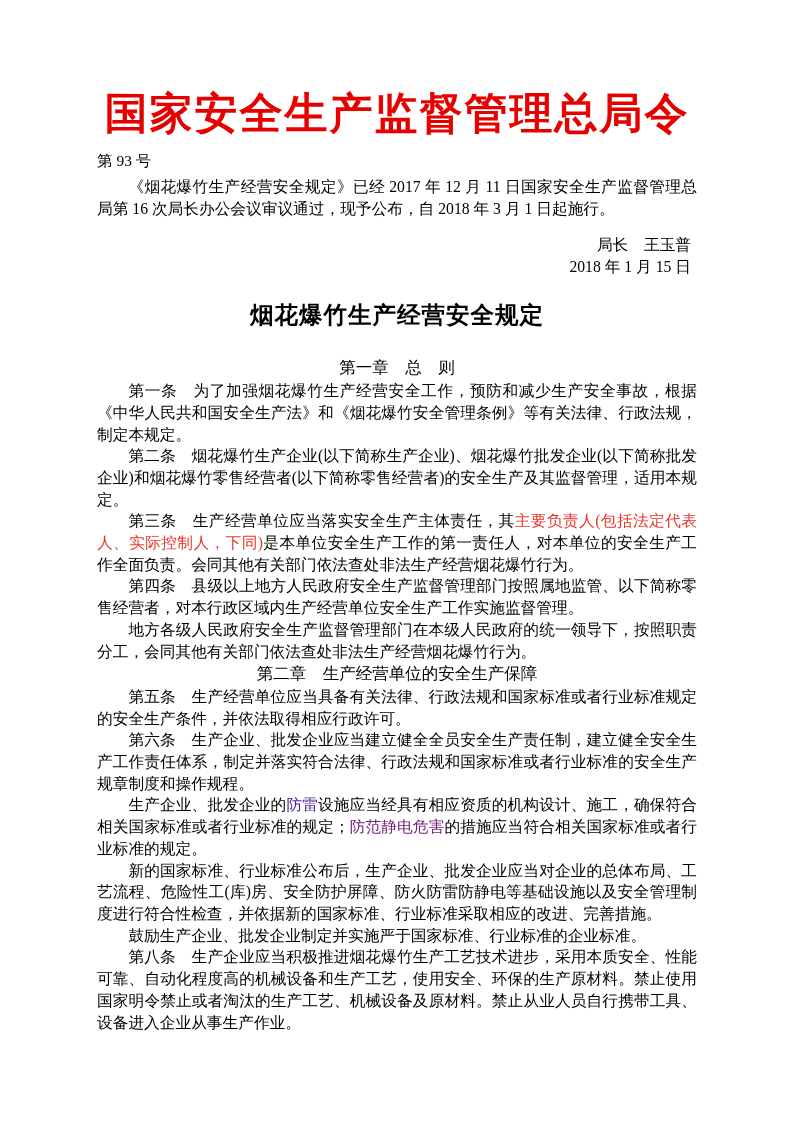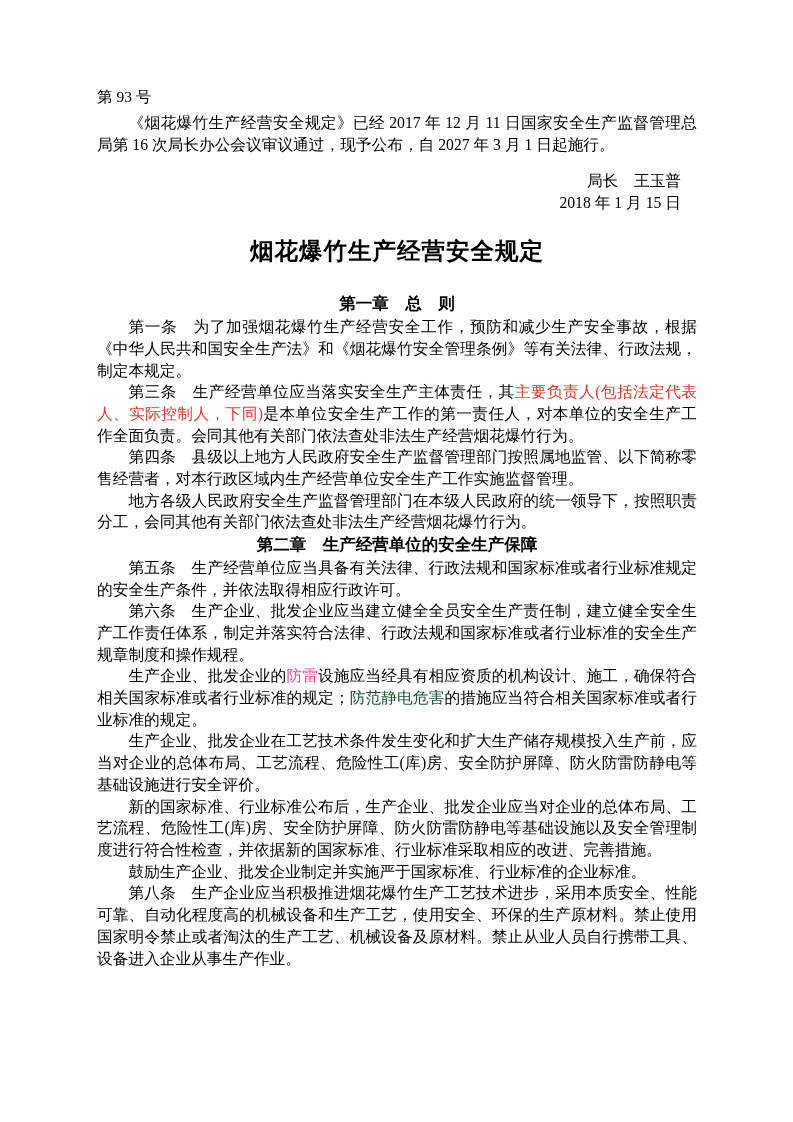--- a/index.html
+++ b/index.html
@@ -39,63 +39,64 @@
   }
   .para {
     margin: 0;
     font-size: 15.7px;
     line-height: 21.7px;
     text-align: justify;
     text-indent: 2em;
     word-break: break-all;
   }
   .signature {
-    margin: 15px 16px 4px 0;
+    margin: 15px 6px 4px 0;
     text-align: right;
     font-size: 15.7px;
     line-height: 22px;
   }
   .signature div { margin: 0; }
   .reg-title {
     margin: 21px 0 26px 0;
     font-size: 23.5px;
     line-height: 32px;
     font-weight: bold;
     text-align: center;
     font-family: "Liberation Sans", "DejaVu Sans", sans-serif;
     letter-spacing: 1px;
   }
   .chapter-heading {
     margin: 1px 0 1px 0;
     font-size: 16.5px;
     line-height: 21.7px;
-    font-weight: bold;
+    font-weight: normal;
     text-align: center;
     font-family: "Liberation Sans", "DejaVu Sans", sans-serif;
   }
 </style>
 </head>
 <body>
 
 <main class="page">
   <div id="doc-root">
+      <h1 class="doc-title" style="color: rgb(230, 0, 0);">国家安全生产监督管理总局令</h1>
       <div class="doc-number">第 93 号</div>
-      <p class="para"><span>《烟花爆竹生产经营安全规定》已经 2017 年 12 月 11 日国家安全生产监督管理总局第 16 次局长办公会议审议通过，现予公布，自 2027 年 3 月 1 日起施行。</span></p>
+      <p class="para"><span>《烟花爆竹生产经营安全规定》已经 2017 年 12 月 11 日国家安全生产监督管理总局第 16 次局长办公会议审议通过，现予公布，自 2018 年 3 月 1 日起施行。</span></p>
       <div class="signature">
         <div>局长　王玉普</div>
         <div>2018 年 1 月 15 日</div>
       </div>
       <h2 class="reg-title">烟花爆竹生产经营安全规定</h2>
       <h3 class="chapter-heading">第一章　总　则</h3>
       <p class="para"><span>第一条　为了加强烟花爆竹生产经营安全工作，预防和减少生产安全事故，根据《中华人民共和国安全生产法》和《烟花爆竹安全管理条例》等有关法律、行政法规，制定本规定。</span></p>
+      <p class="para"><span>第二条　烟花爆竹生产企业(以下简称生产企业)、烟花爆竹批发企业(以下简称批发企业)和烟花爆竹零售经营者(以下简称零售经营者)的安全生产及其监督管理，适用本规定。</span></p>
       <p class="para"><span>第三条　生产经营单位应当落实安全生产主体责任，其</span><span style="color: rgb(232, 54, 42);">主要负责人(包括法定代表人、实际控制人，下同)</span><span>是本单位安全生产工作的第一责任人，对本单位的安全生产工作全面负责。会同其他有关部门依法查处非法生产经营烟花爆竹行为。</span></p>
       <p class="para"><span>第四条　县级以上地方人民政府安全生产监督管理部门按照属地监管、以下简称零售经营者，对本行政区域内生产经营单位安全生产工作实施监督管理。</span></p>
       <p class="para"><span>地方各级人民政府安全生产监督管理部门在本级人民政府的统一领导下，按照职责分工，会同其他有关部门依法查处非法生产经营烟花爆竹行为。</span></p>
       <h3 class="chapter-heading">第二章　生产经营单位的安全生产保障</h3>
       <p class="para"><span>第五条　生产经营单位应当具备有关法律、行政法规和国家标准或者行业标准规定的安全生产条件，并依法取得相应行政许可。</span></p>
       <p class="para"><span>第六条　生产企业、批发企业应当建立健全全员安全生产责任制，建立健全安全生产工作责任体系，制定并落实符合法律、行政法规和国家标准或者行业标准的安全生产规章制度和操作规程。</span></p>
-      <p class="para"><span>生产企业、批发企业的</span><span style="color: #ec4899;">防雷</span><span>设施应当经具有相应资质的机构设计、施工，确保符合相关国家标准或者行业标准的规定；</span><span style="color: #14532d;">防范静电危害</span><span>的措施应当符合相关国家标准或者行业标准的规定。</span></p>
-      <p class="para"><span>生产企业、批发企业在工艺技术条件发生变化和扩大生产储存规模投入生产前，应当对企业的总体布局、工艺流程、危险性工(库)房、安全防护屏障、防火防雷防静电等基础设施进行安全评价。</span></p>
+      <p class="para"><span>生产企业、批发企业的</span><span style="color: #4c1d95;">防雷</span><span>设施应当经具有相应资质的机构设计、施工，确保符合相关国家标准或者行业标准的规定；</span><span style="color: #701a75;">防范静电危害</span><span>的措施应当符合相关国家标准或者行业标准的规定。</span></p>
       <p class="para"><span>新的国家标准、行业标准公布后，生产企业、批发企业应当对企业的总体布局、工艺流程、危险性工(库)房、安全防护屏障、防火防雷防静电等基础设施以及安全管理制度进行符合性检查，并依据新的国家标准、行业标准采取相应的改进、完善措施。</span></p>
       <p class="para"><span>鼓励生产企业、批发企业制定并实施严于国家标准、行业标准的企业标准。</span></p>
       <p class="para"><span>第八条　生产企业应当积极推进烟花爆竹生产工艺技术进步，采用本质安全、性能可靠、自动化程度高的机械设备和生产工艺，使用安全、环保的生产原材料。禁止使用国家明令禁止或者淘汰的生产工艺、机械设备及原材料。禁止从业人员自行携带工具、设备进入企业从事生产作业。</span></p>
     </div>
 </main>
 
 </body></html>

